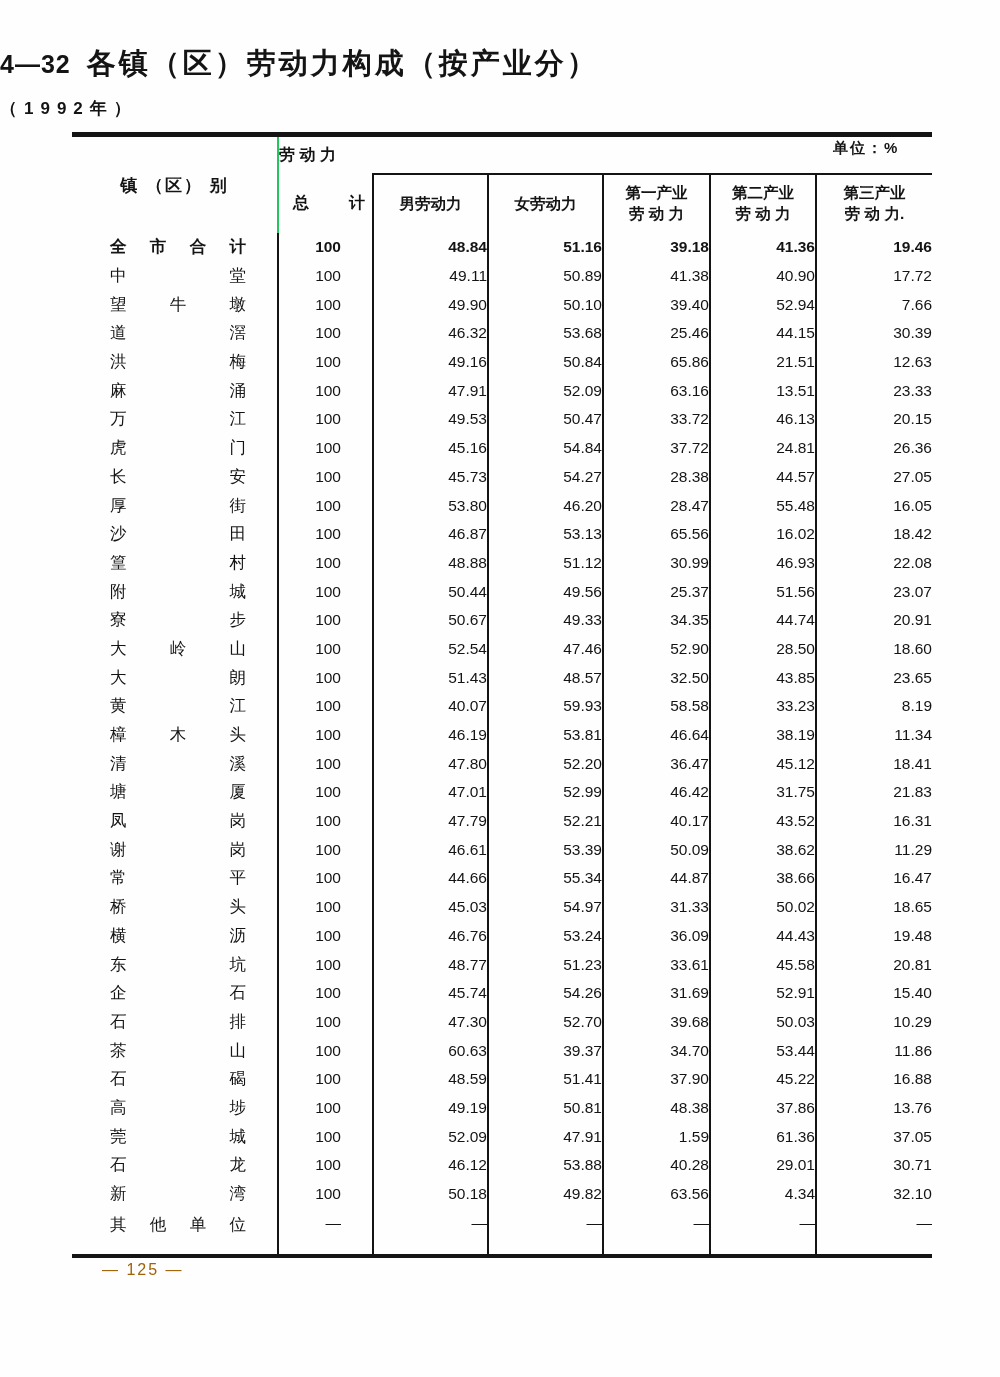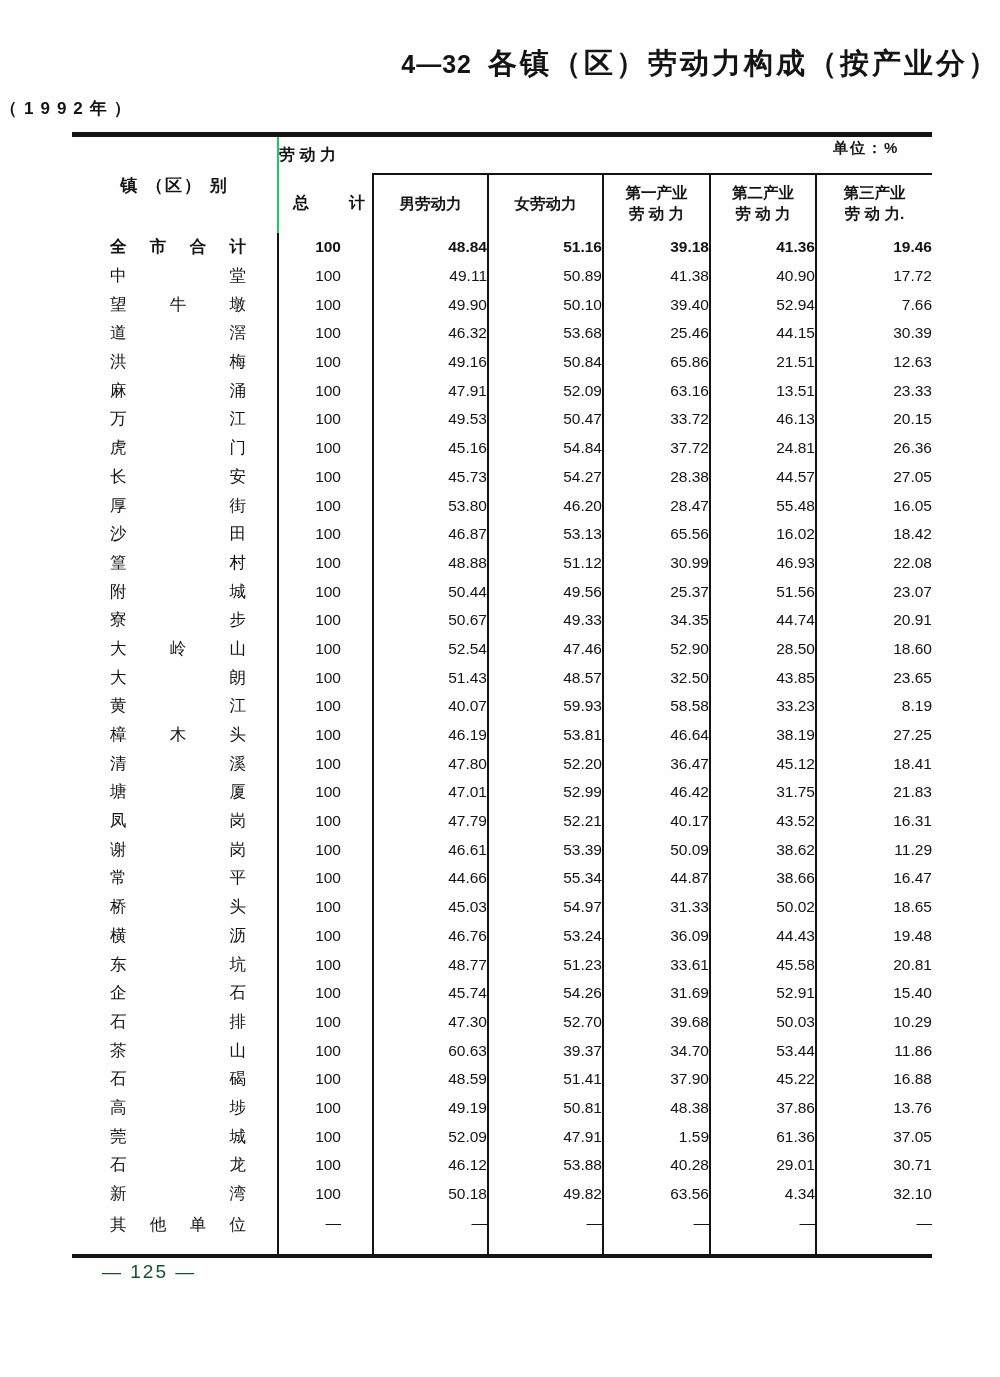--- a/index.html
+++ b/index.html
@@ -4,21 +4,21 @@
 <style>
   html,body { margin:0; padding:0; }
   body {
     width:1000px; height:1377px; position:relative;
     background:#fefefe; color:#141414;
     font-family:"Liberation Sans","DejaVu Sans",sans-serif;
     -webkit-font-smoothing:antialiased;
   }
   .title-row {
     position:absolute; top:44px; left:0; width:100%;
-    text-align:right; font-weight:bold; font-size:29px; letter-spacing:3px;
+    text-align:left; font-weight:bold; font-size:29px; letter-spacing:3px;
     white-space:nowrap;
   }
   .title-no { font-size:25px; margin-right:16px; letter-spacing:1px; }
   .subtitle {
     position:absolute; top:97px; left:0; width:100%;
     text-align:left; font-size:17px; font-weight:bold; letter-spacing:7px;
   }
   .unit-label {
     position:absolute; top:99px; left:833px;
     font-size:15px; font-weight:bold; letter-spacing:2px;margin-top:40px;
@@ -64,21 +64,21 @@
   }
   td.val-cell {
     text-align:right; padding-right:24px;
     border-left:2px solid #141414;
     font-variant-numeric:tabular-nums;
   }
   td.val-cell.c0 { padding-right:31px; }
   tr.bold td { font-weight:bold; }
   .pageno {
     position:absolute; left:102px; top:1261px;
-    font-size:19px; letter-spacing:2px; color:#14532d;text-align:center;
+    font-size:16px; letter-spacing:2px; color:#a16207;text-align:center;
   }
 </style>
 </head>
 <body>
 
 <div class="title-row">
   <span class="title-no">4—32</span><span>各镇（区）劳动力构成（按产业分）</span>
 </div>
 
 <div class="subtitle">（1992年）</div>
@@ -312,21 +312,21 @@
         </tr>
         <tr>
           <td class="name-cell">
             <div class="name-justify">樟木头</div>
           </td>
           <td class="val-cell c0">100</td>
           <td class="val-cell c1">46.19</td>
           <td class="val-cell c2">53.81</td>
           <td class="val-cell c3">46.64</td>
           <td class="val-cell c4">38.19</td>
-          <td class="val-cell c5">27.25</td>
+          <td class="val-cell c5">11.34</td>
         </tr>
         <tr>
           <td class="name-cell">
             <div class="name-justify">清溪</div>
           </td>
           <td class="val-cell c0">100</td>
           <td class="val-cell c1">47.80</td>
           <td class="val-cell c2">52.20</td>
           <td class="val-cell c3">36.47</td>
           <td class="val-cell c4">45.12</td>

